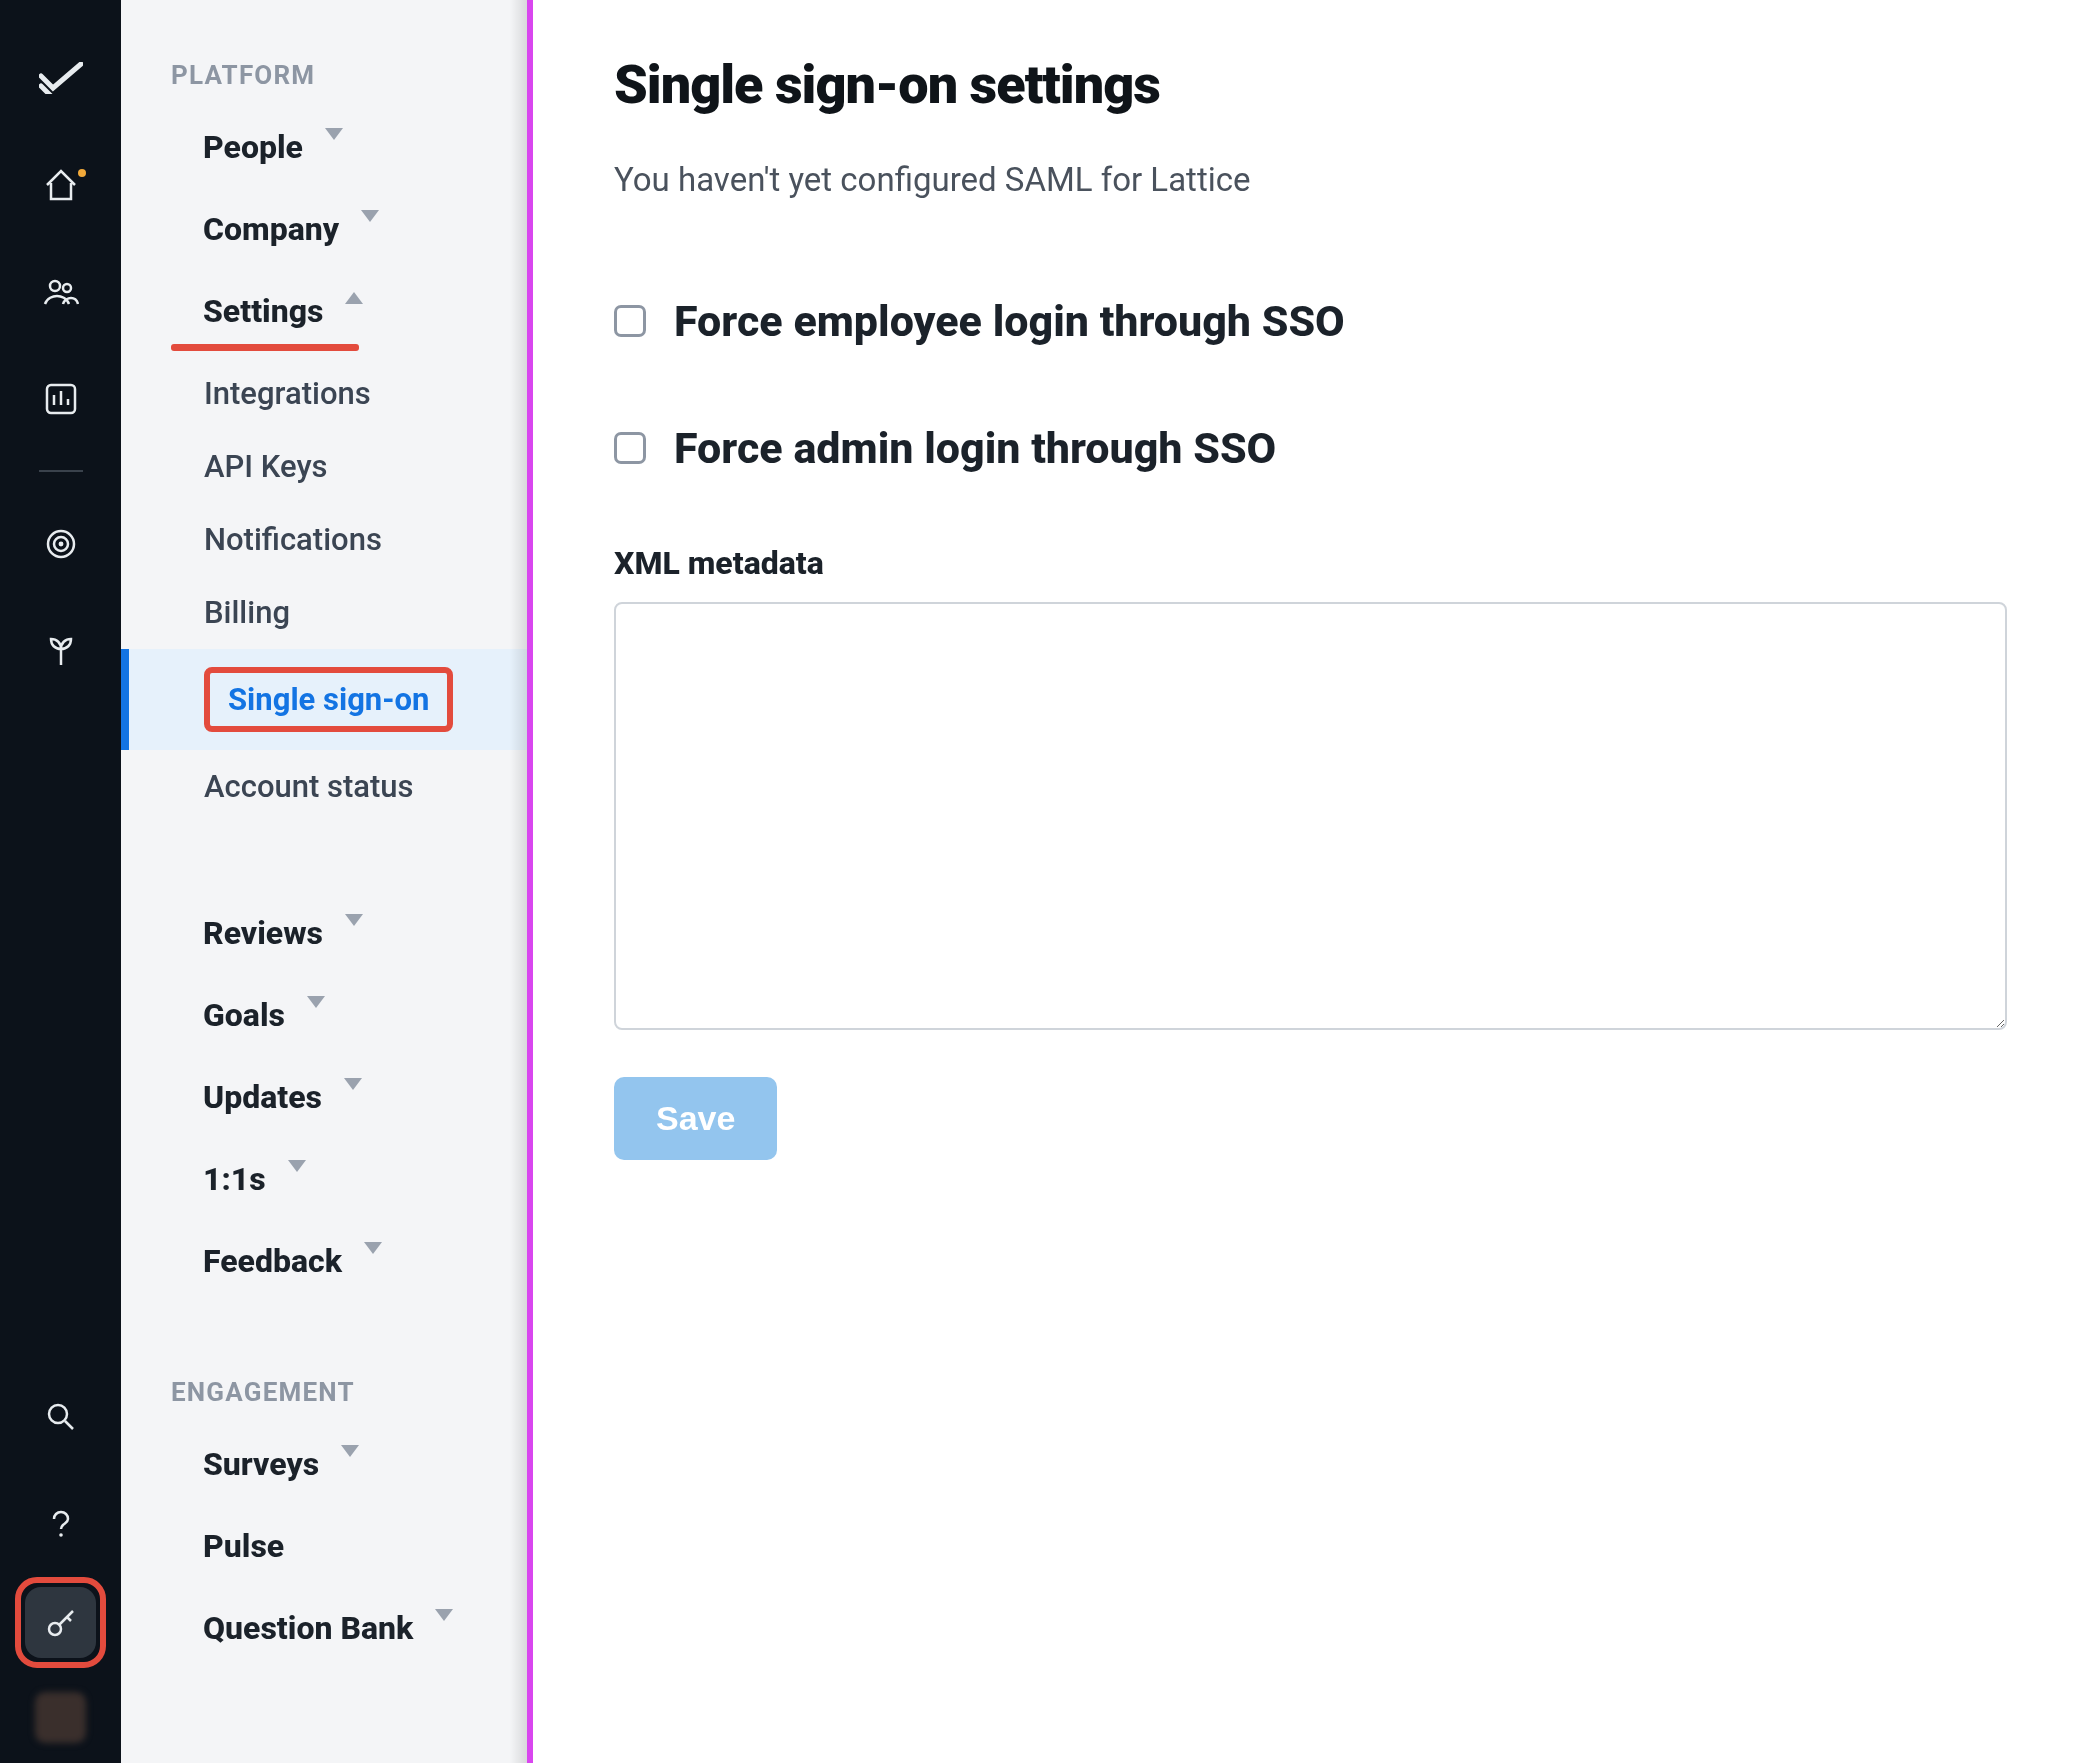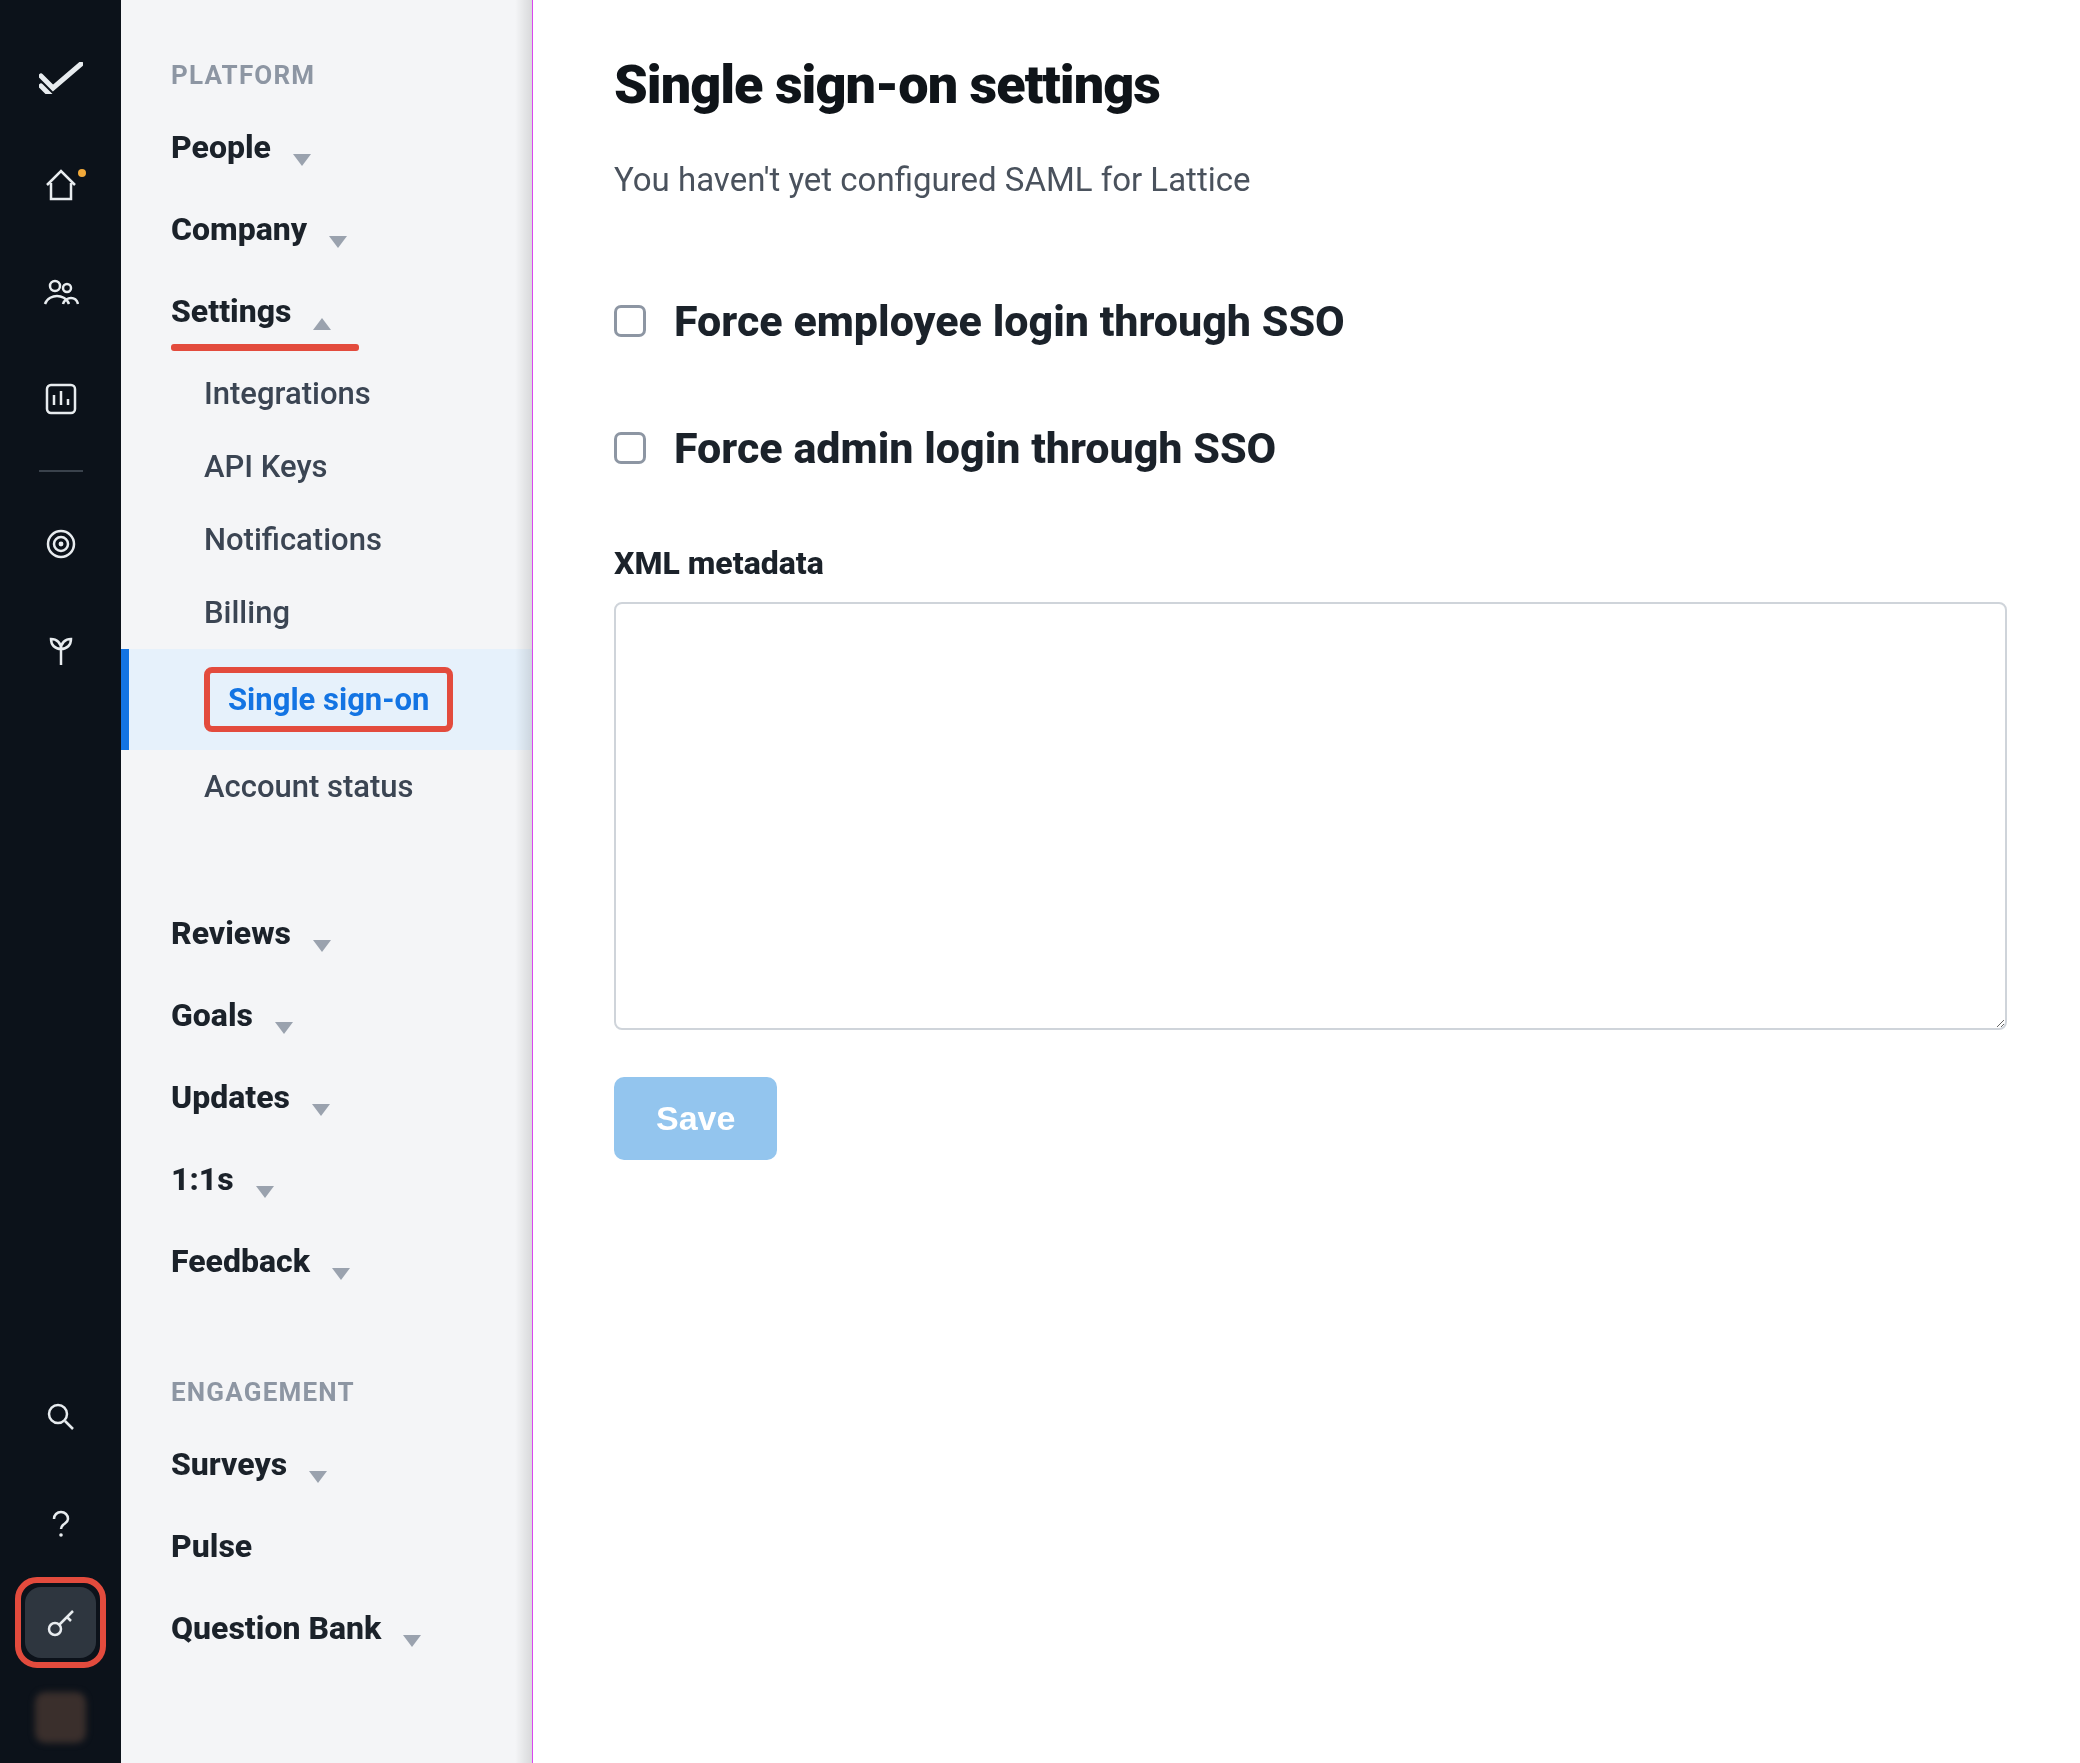--- a/index.html
+++ b/index.html
@@ -20,25 +20,25 @@
   .rail-logo svg { fill:#e8ecef; stroke:none; width:44px; height:32px; }
   .rail-divider { width:44px; height:2px; background:#3a424c; margin:18px 0; }
   .rail .dot { position:absolute; top:14px; right:4px; width:8px; height:8px; border-radius:50%; background:#f2a93a; }
   .rail-bottom { display:flex; flex-direction:column; align-items:center; }
   .rail-icon.active-box { background:#2e363f; width:71px; height:71px; border-radius:16px; }
   .rail .annot-key { border:6px solid #e34b3d; border-radius:22px; padding:4px; width:91px; height:91px; display:flex; align-items:center; justify-content:center; }
   .rail .annot-key .rail-icon { margin:0; }
   .avatar { width:51px; height:51px; border-radius:10px; background:#3a2f2c; margin-top:24px; filter:blur(3px);}
 
   
-  .sidebar { width:412px; background:#f4f5f7; flex-shrink:0; padding-top:44px; overflow:hidden; position:relative; border-right:1px solid #d946ef; }
+  .sidebar { width:412px; background:#f4f5f7; flex-shrink:0; padding-top:44px; overflow:hidden; position:relative; border-right:6px solid #d946ef; }
   .sidebar::after { content:""; position:absolute; right:-1px; top:0; bottom:0; width:18px; pointer-events:none;
     background:linear-gradient(to right, rgba(0,0,0,0), rgba(0,0,0,.12)); }
   .section-label { font-size:26px; font-weight:700; letter-spacing:1.2px; color:#8d96a3; padding:16px 10px 16px 50px; }
-  .navitem { display:flex; align-items:flex-end; padding:22px 10px 22px 50px; font-size:32px; font-weight:800; color:#1b222a; cursor:pointer; }
+  .navitem { display:flex; align-items:flex-start; padding:22px 10px 22px 50px; font-size:32px; font-weight:800; color:#1b222a; cursor:pointer;margin-left:32px; }
   .navitem .tri { margin-left:22px; width:0;height:0; border-left:9px solid transparent;border-right:9px solid transparent; }
   .tri.down { border-top:12px solid #9aa2ae; }
   .tri.up   { border-bottom:12px solid #9aa2ae; }
   .navitem.expanded .label { position:relative; }
   .underline { height:7px; background:#e34b3d; margin:0 50px; width:188px; border-radius:3px; margin-top:-8px; }
   .subitems { padding:6px 0 10px 0; }
   .subitem { font-size:31px; font-weight:500; color:#3b4553; padding:18px 28px 18px 83px; cursor:pointer; }
   .subitem.active { background:#e6f1fb; color:#1374e3; font-weight:700; position:relative; }
   .subitem.active::before { content:""; position:absolute; left:0; top:0; bottom:0; width:8px; background:#1374e3; }
   .sso-pill { display:inline-block; border:6px solid #e34b3d; border-radius:8px; padding:8px 18px; }

